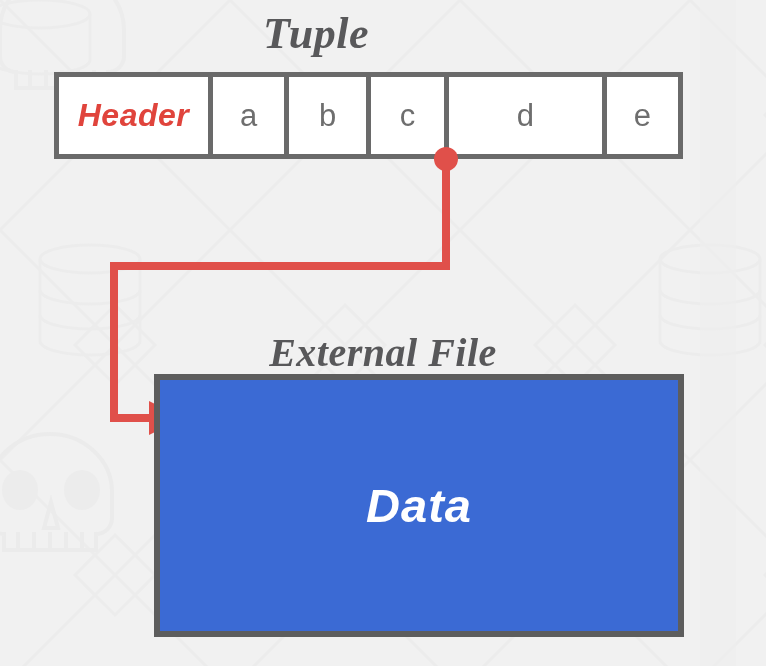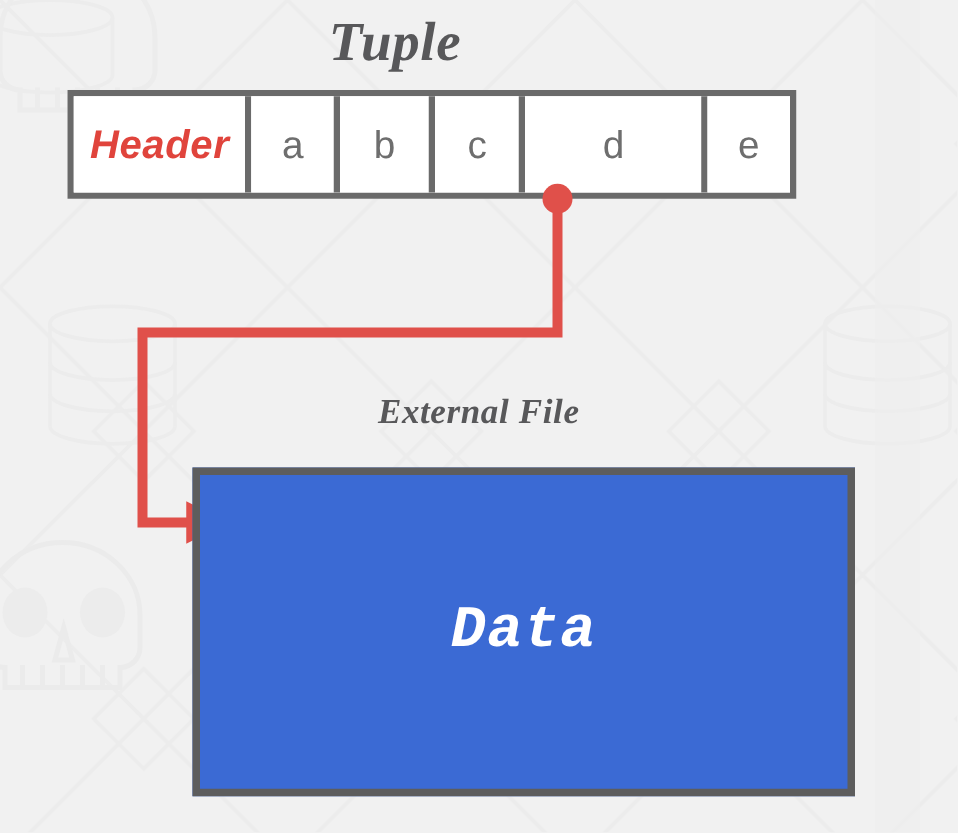--- a/index.html
+++ b/index.html
@@ -38,30 +38,30 @@
   }
   #tuple-title {
     left: 0;
     width: 632px;
     top: 8px;
     font-size: 44px;
   }
   #external-file-title {
     left: 0;
     width: 766px;
-    top: 314px;
-    font-size: 28px;
+    top: 329px;
+    font-size: 40px;
   }
 
   
   #tuple-table {
     position: absolute;
     left: 54px;
     top: 72px;
-    width: 583px;
+    width: 629px;
     height: 87px;
     box-sizing: border-box;
     border: 5px solid #6a6a6a;
     background: #ffffff;
     display: flex;
   }
   .tuple-cell {
     box-sizing: border-box;
     display: flex;
     align-items: center;
@@ -97,21 +97,21 @@
     height: 263px;
     box-sizing: border-box;
     border: 6px solid #5d5d5d;
     background: #3b6ad4;
     display: flex;
     align-items: center;
     justify-content: center;
   }
   #data-label {
     color: #ffffff;
-    font-family: Liberation Mono, monospace;
+    font-family: Liberation Sans, sans-serif;
     font-weight: bold;
     font-style: italic;
     font-size: 47px;
     letter-spacing: 1px;
   }
 </style>
 </head>
 <body>
 
 <div id="canvas">

